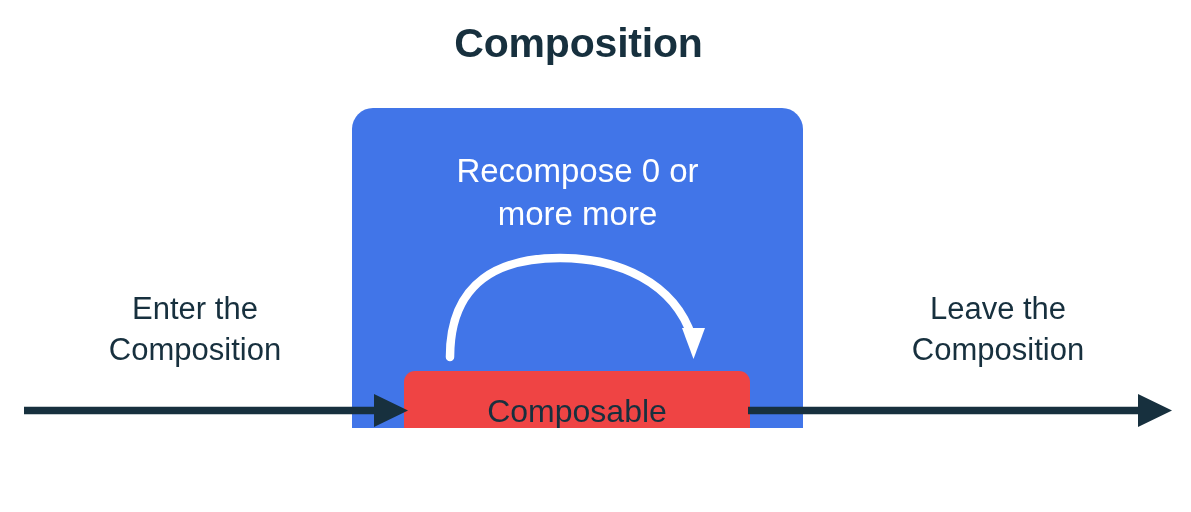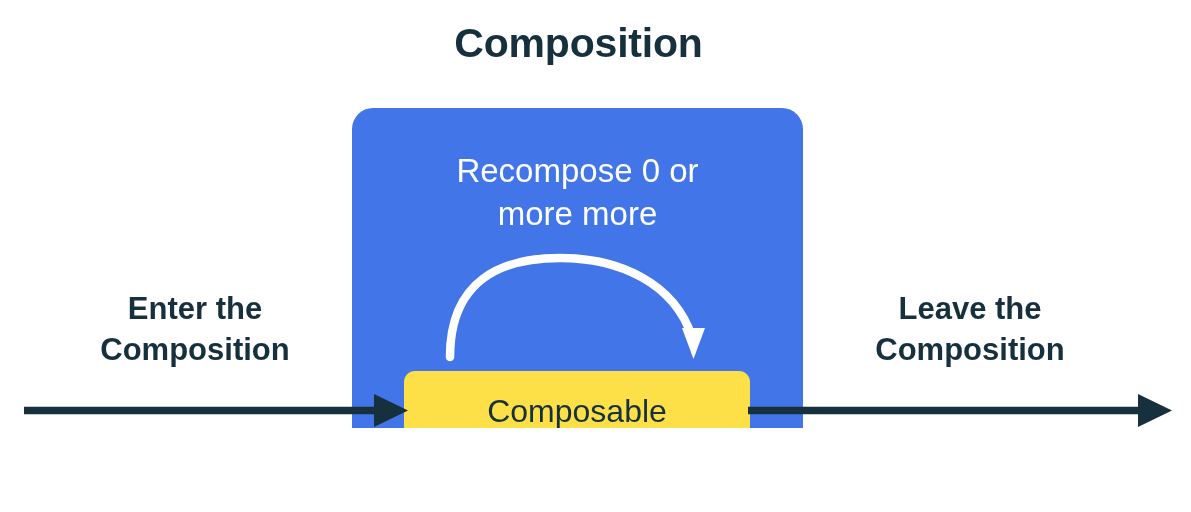--- a/index.html
+++ b/index.html
@@ -69,21 +69,21 @@
     pointer-events: none;
   }
 
   
   #composable-box {
     position: absolute;
     left: 404px;
     top: 371px;
     width: 346px;
     height: 79px;
-    background: #fde047;
+    background: #ef4444;
     border-radius: 11px;
     display: flex;
     align-items: center;
     justify-content: center;
   }
   #composable-label {
     color: #17303e;
     font-size: 32px;
     line-height: 1;
     font-weight: 400;
@@ -96,26 +96,26 @@
   }
   #enter-arrow { left: 24px; top: 390px; width: 384px; height: 42px; }
   #leave-arrow { left: 748px; top: 390px; width: 424px; height: 42px; }
 
   
   .side-label {
     position: absolute;
     color: #17303e;
     font-size: 31px;
     line-height: 41px;
-    font-weight: 700;
+    font-weight: 400;
     text-align: center;
   }
   .side-label .ln { display: block; }
   #enter-label { left: 45px;  top: 288px; width: 300px; }
-  #leave-label { left: 820px; top: 288px; width: 300px; }
+  #leave-label { left: 848px; top: 288px; width: 300px; }
 </style>
 </head>
 <body>
 
 <div id="stage">
 
   <div id="diagram-title">Composition</div>
 
   <div id="composition-box"></div>
 

